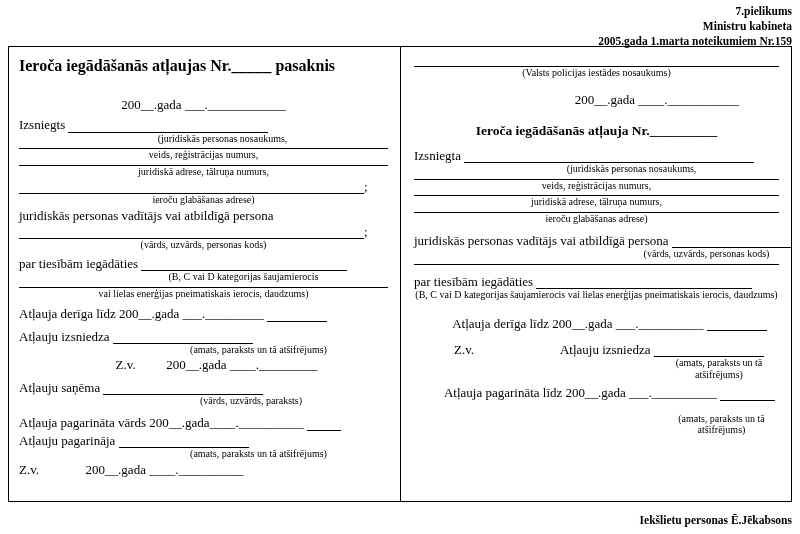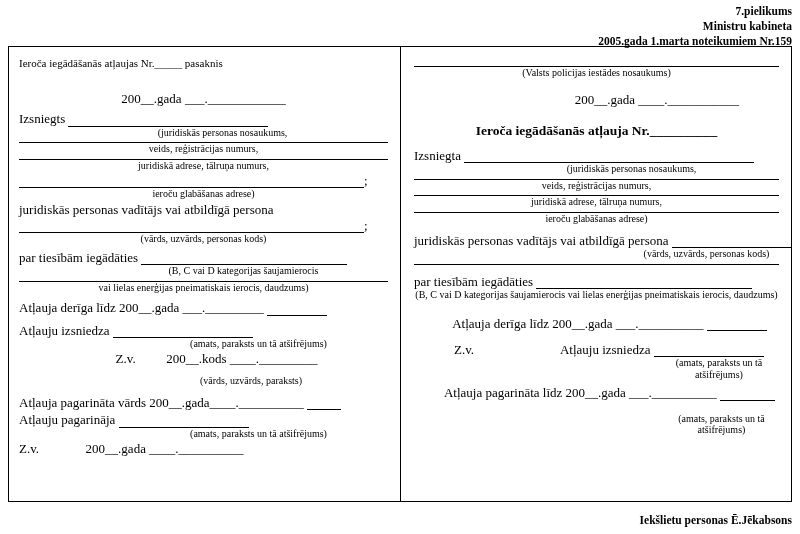--- a/index.html
+++ b/index.html
@@ -53,22 +53,22 @@
   .col {
     position: absolute;
     top: 0;
     height: 100%;
     box-sizing: border-box;
   }
   .col-left { left: 0; width: 50%; padding: 10px 12px 8px 10px; }
   .col-right { left: 50%; width: 50%; padding: 10px 12px 8px 14px; }
 
   .title {
-    font-size: 11px;
-    font-weight: normal;
+    font-size: 16px;
+    font-weight: bold;
     white-space: nowrap;
   }
   .title-right {
     font-size: 13.5px;
     font-weight: bold;
     text-align: center;
     margin-top: 2px;
   }
   .row {
     font-size: 13px;
@@ -181,24 +181,28 @@
       <div class="row">
         <span>Atļauju izsniedza</span>
         <span class="ul" style="width:140px"></span>
       </div>
       <div class="cap" style="padding-left:110px">(amats, paraksts un tā atšifrējums)</div>
       <div class="sp3"></div>
 
       <div class="row indent1">
         <span>Z.v.</span>
         <span style="display:inline-block;width:24px"></span>
-        <span>200__.kods ____._________</span>
-      </div>
-      <div class="sp8"></div>
-
+        <span>200__.gada ____._________</span>
+      </div>
+      <div class="sp8"></div>
+
+      <div class="row">
+        <span>Atļauju saņēma</span>
+        <span class="ul" style="width:160px"></span>
+      </div>
       <div class="cap" style="padding-left:95px">(vārds, uzvārds, paraksts)</div>
       <div class="sp10"></div>
 
       <div class="row">
         <span>Atļauja pagarināta vārds 200__.gada____.__________</span>
         <span class="ul" style="width:34px"></span>
       </div>
       <div class="sp3"></div>
       <div class="row">
         <span>Atļauju pagarināja</span>

